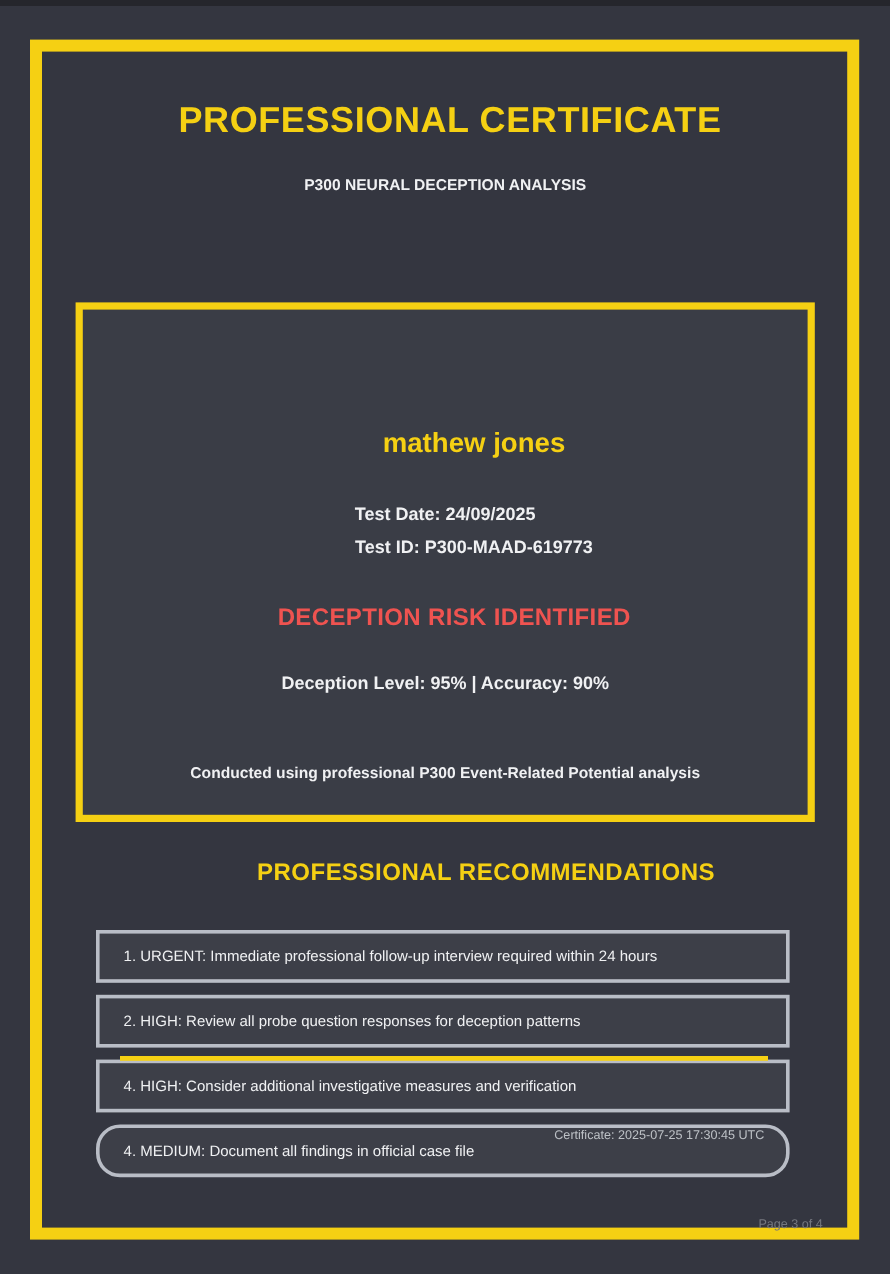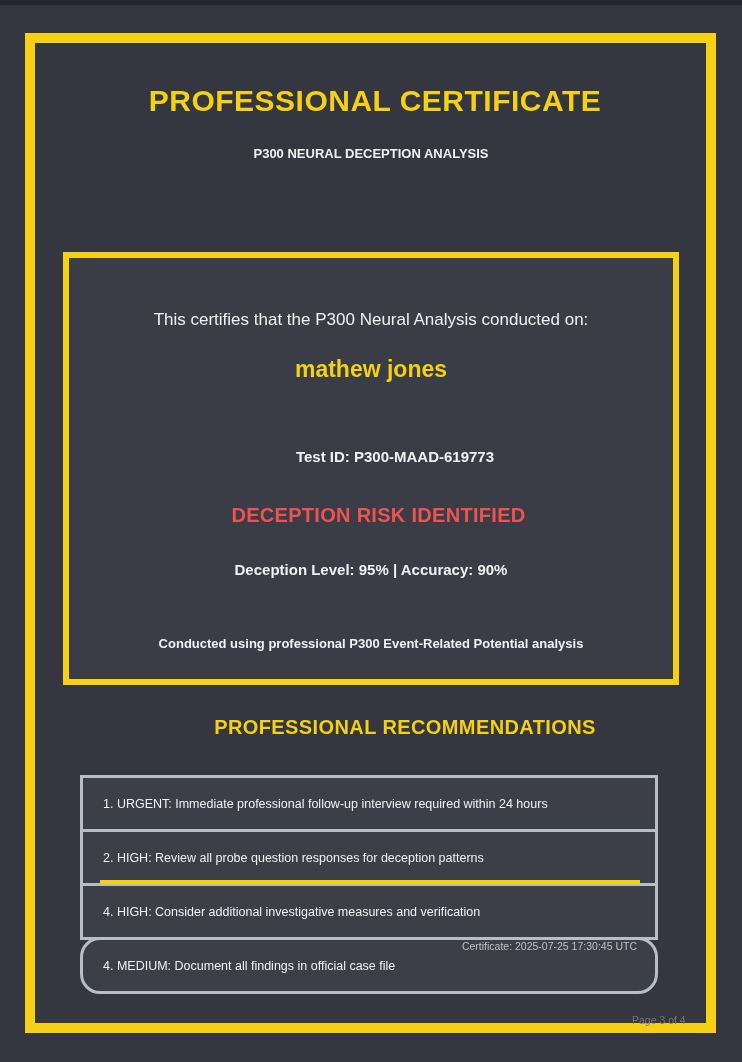--- a/index.html
+++ b/index.html
@@ -43,35 +43,35 @@
   .details-panel{
     position:absolute;left:63px;top:252px;width:616px;height:433px;
     border:6px solid var(--yellow);
     background:var(--panel-bg);
   }
   .details-panel .line{
     position:absolute;left:0;width:604px;text-align:center;
     color:var(--white);
   }
   .intro{top:52px;font-size:17px;font-weight:400;}
-  .subject{top:98px;font-size:23px;font-weight:bold;color:var(--yellow) !important;}
+  .subject{top:98px;font-size:23px;font-weight:bold;color:var(--yellow) !important;margin-left:24px;}
   .test-date{top:162px;font-size:15px;font-weight:700;}
   .test-id{top:190px;font-size:15px;font-weight:700;padding-left:48px;}
   .verdict{top:246px;font-size:20px;font-weight:bold;color:var(--red) !important;letter-spacing:0.3px;padding-left:15px;}
   .metrics{top:303px;font-size:15px;font-weight:bold;}
   .method{top:378px;font-size:13px;font-weight:bold;}
   .rec-heading{
     position:absolute;left:0;top:716px;width:742px;
     text-align:center;
     font-size:20px;font-weight:bold;letter-spacing:0.4px;
     color:var(--yellow);
     margin-left:34px;
   }
   .rec-box{
-    position:absolute;left:80px;width:578px;height:57px;
+    position:absolute;left:80px;width:578px;height:44px;
     border:3px solid var(--box-border);
     background:var(--box-bg);
     display:flex;align-items:center;
     padding-left:20px;
     font-size:12.5px;font-weight:400;color:var(--white);
   }
   .rec-1{top:775px;}
   .rec-2{top:829px;}
   .rec-3{top:883px;}
   .rec-4{top:937px;border-radius:20px;}
@@ -98,22 +98,22 @@
 
   <div class="top-strip"></div>
 
   <div class="outer-frame"></div>
 
   <div class="cert-title">PROFESSIONAL CERTIFICATE</div>
 
   <div class="cert-subtitle">P300 NEURAL DECEPTION ANALYSIS</div>
 
   <div class="details-panel">
-    <div class="line intro">This certifies that the P300 Neural Analysis conducted on:</div>
     <div class="line subject">mathew jones</div>
+    <div class="line test-date">Test Date: 24/09/2025</div>
     <div class="line test-id">Test ID: P300-MAAD-619773</div>
     <div class="line verdict">DECEPTION RISK IDENTIFIED</div>
     <div class="line metrics">Deception Level: 95% | Accuracy: 90%</div>
     <div class="line method">Conducted using professional P300 Event-Related Potential analysis</div>
   </div>
 
   <div class="rec-heading">PROFESSIONAL RECOMMENDATIONS</div>
 
   <div class="rec-box rec-1">
     <span>1. URGENT: Immediate professional follow-up interview required within 24 hours</span>

